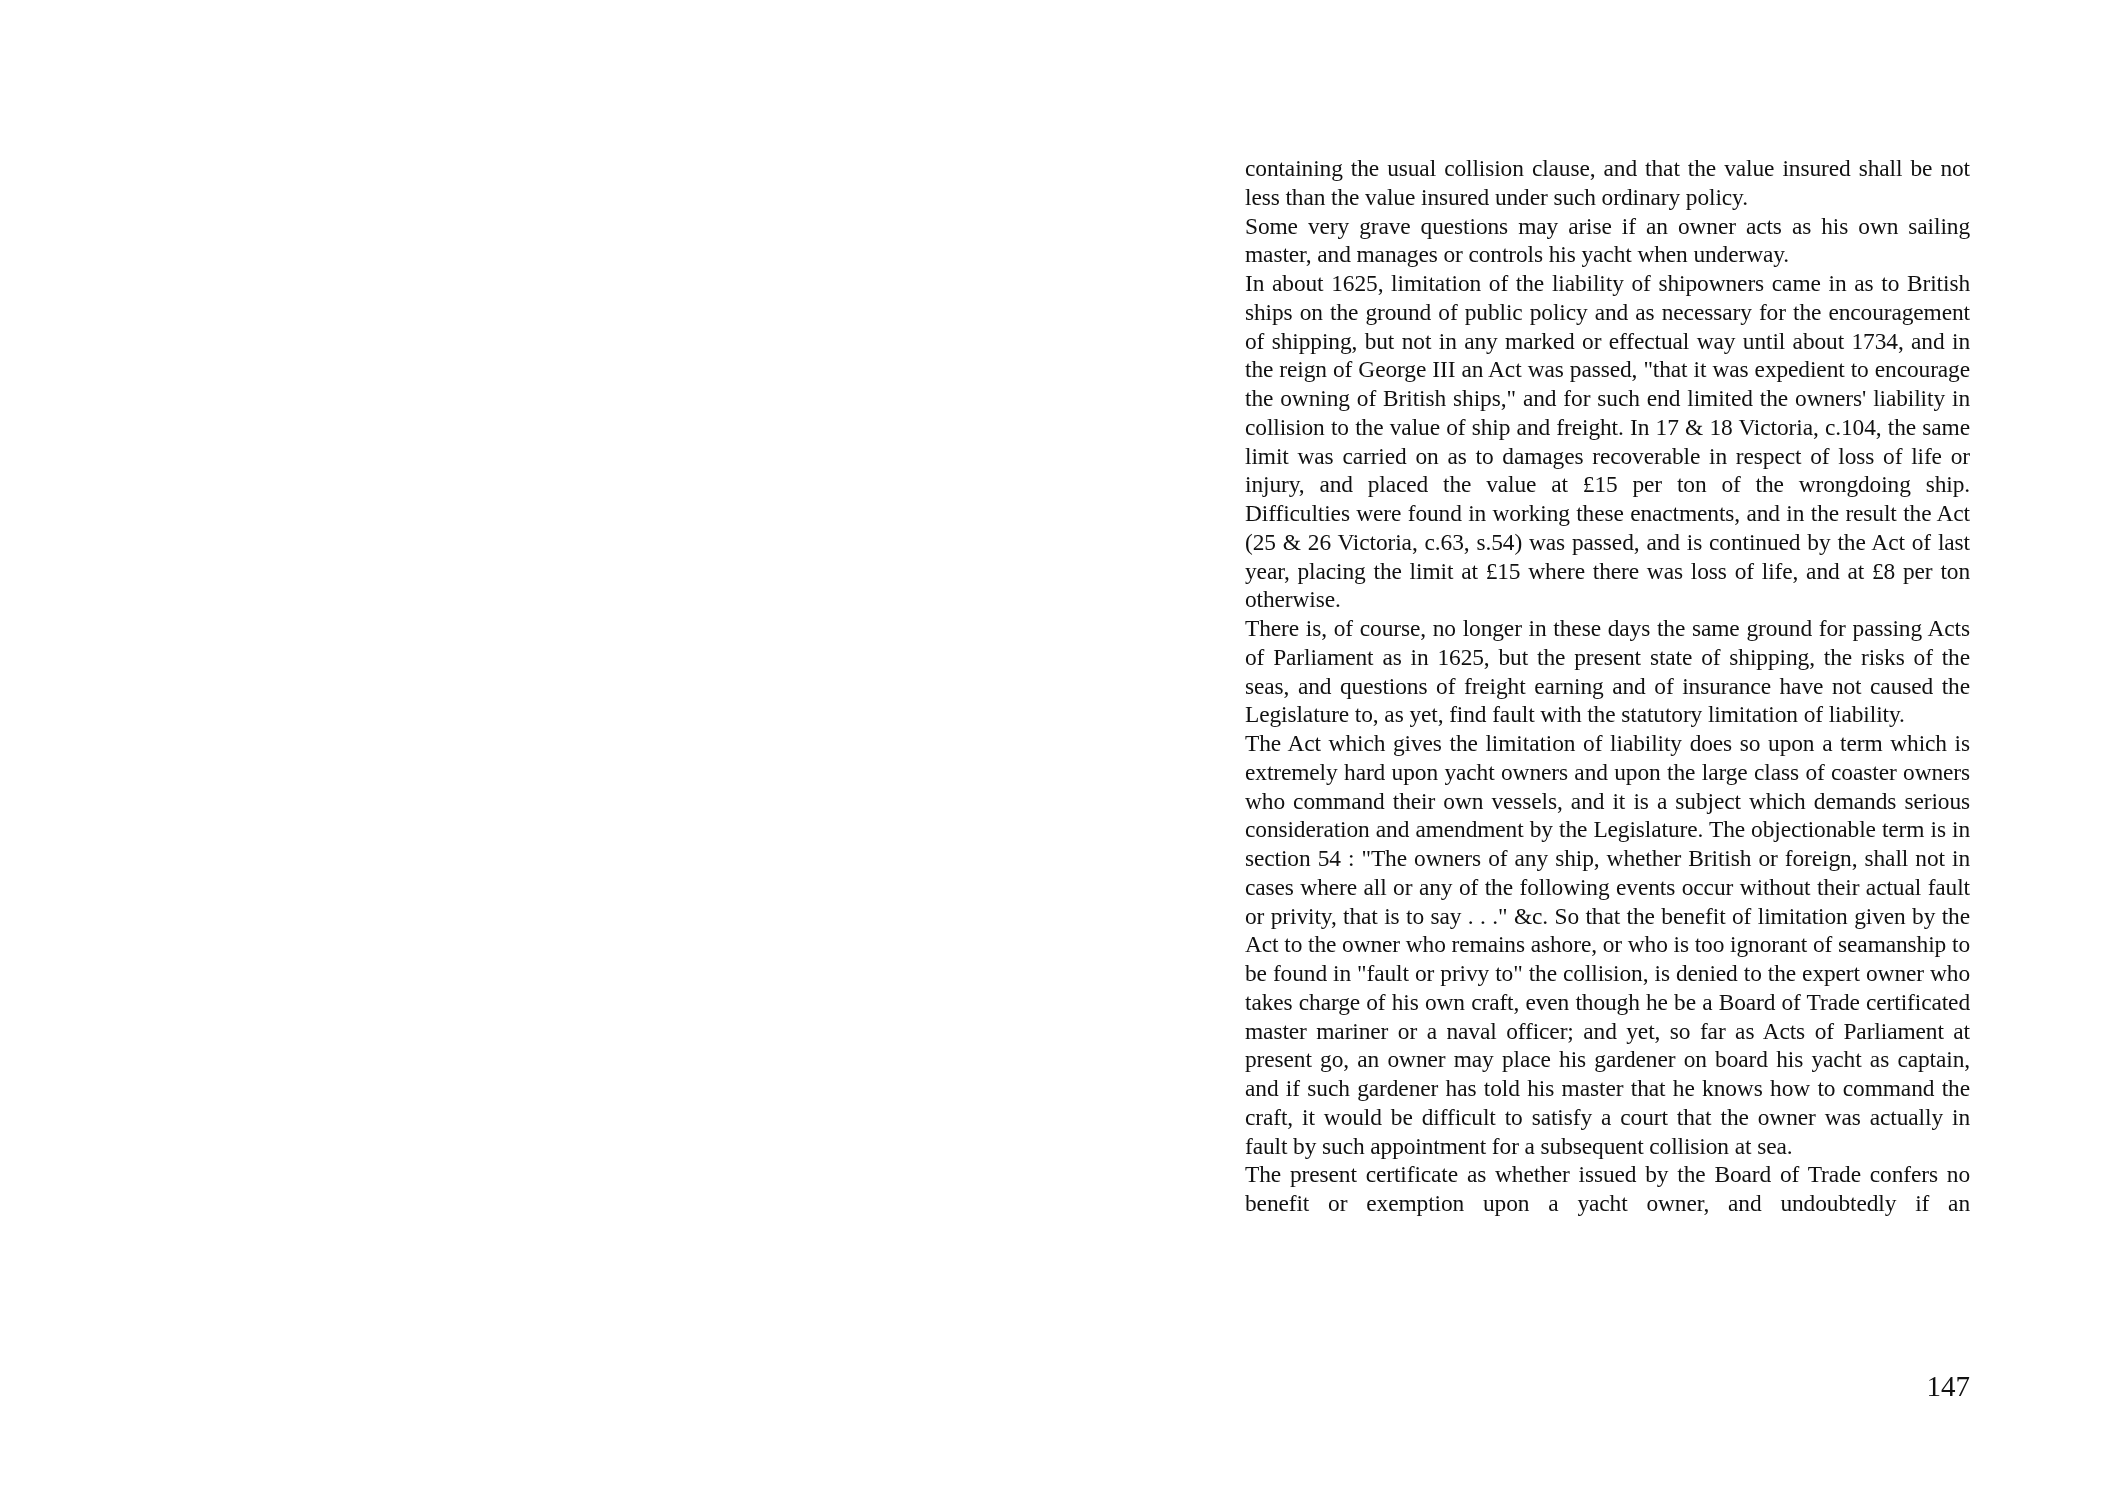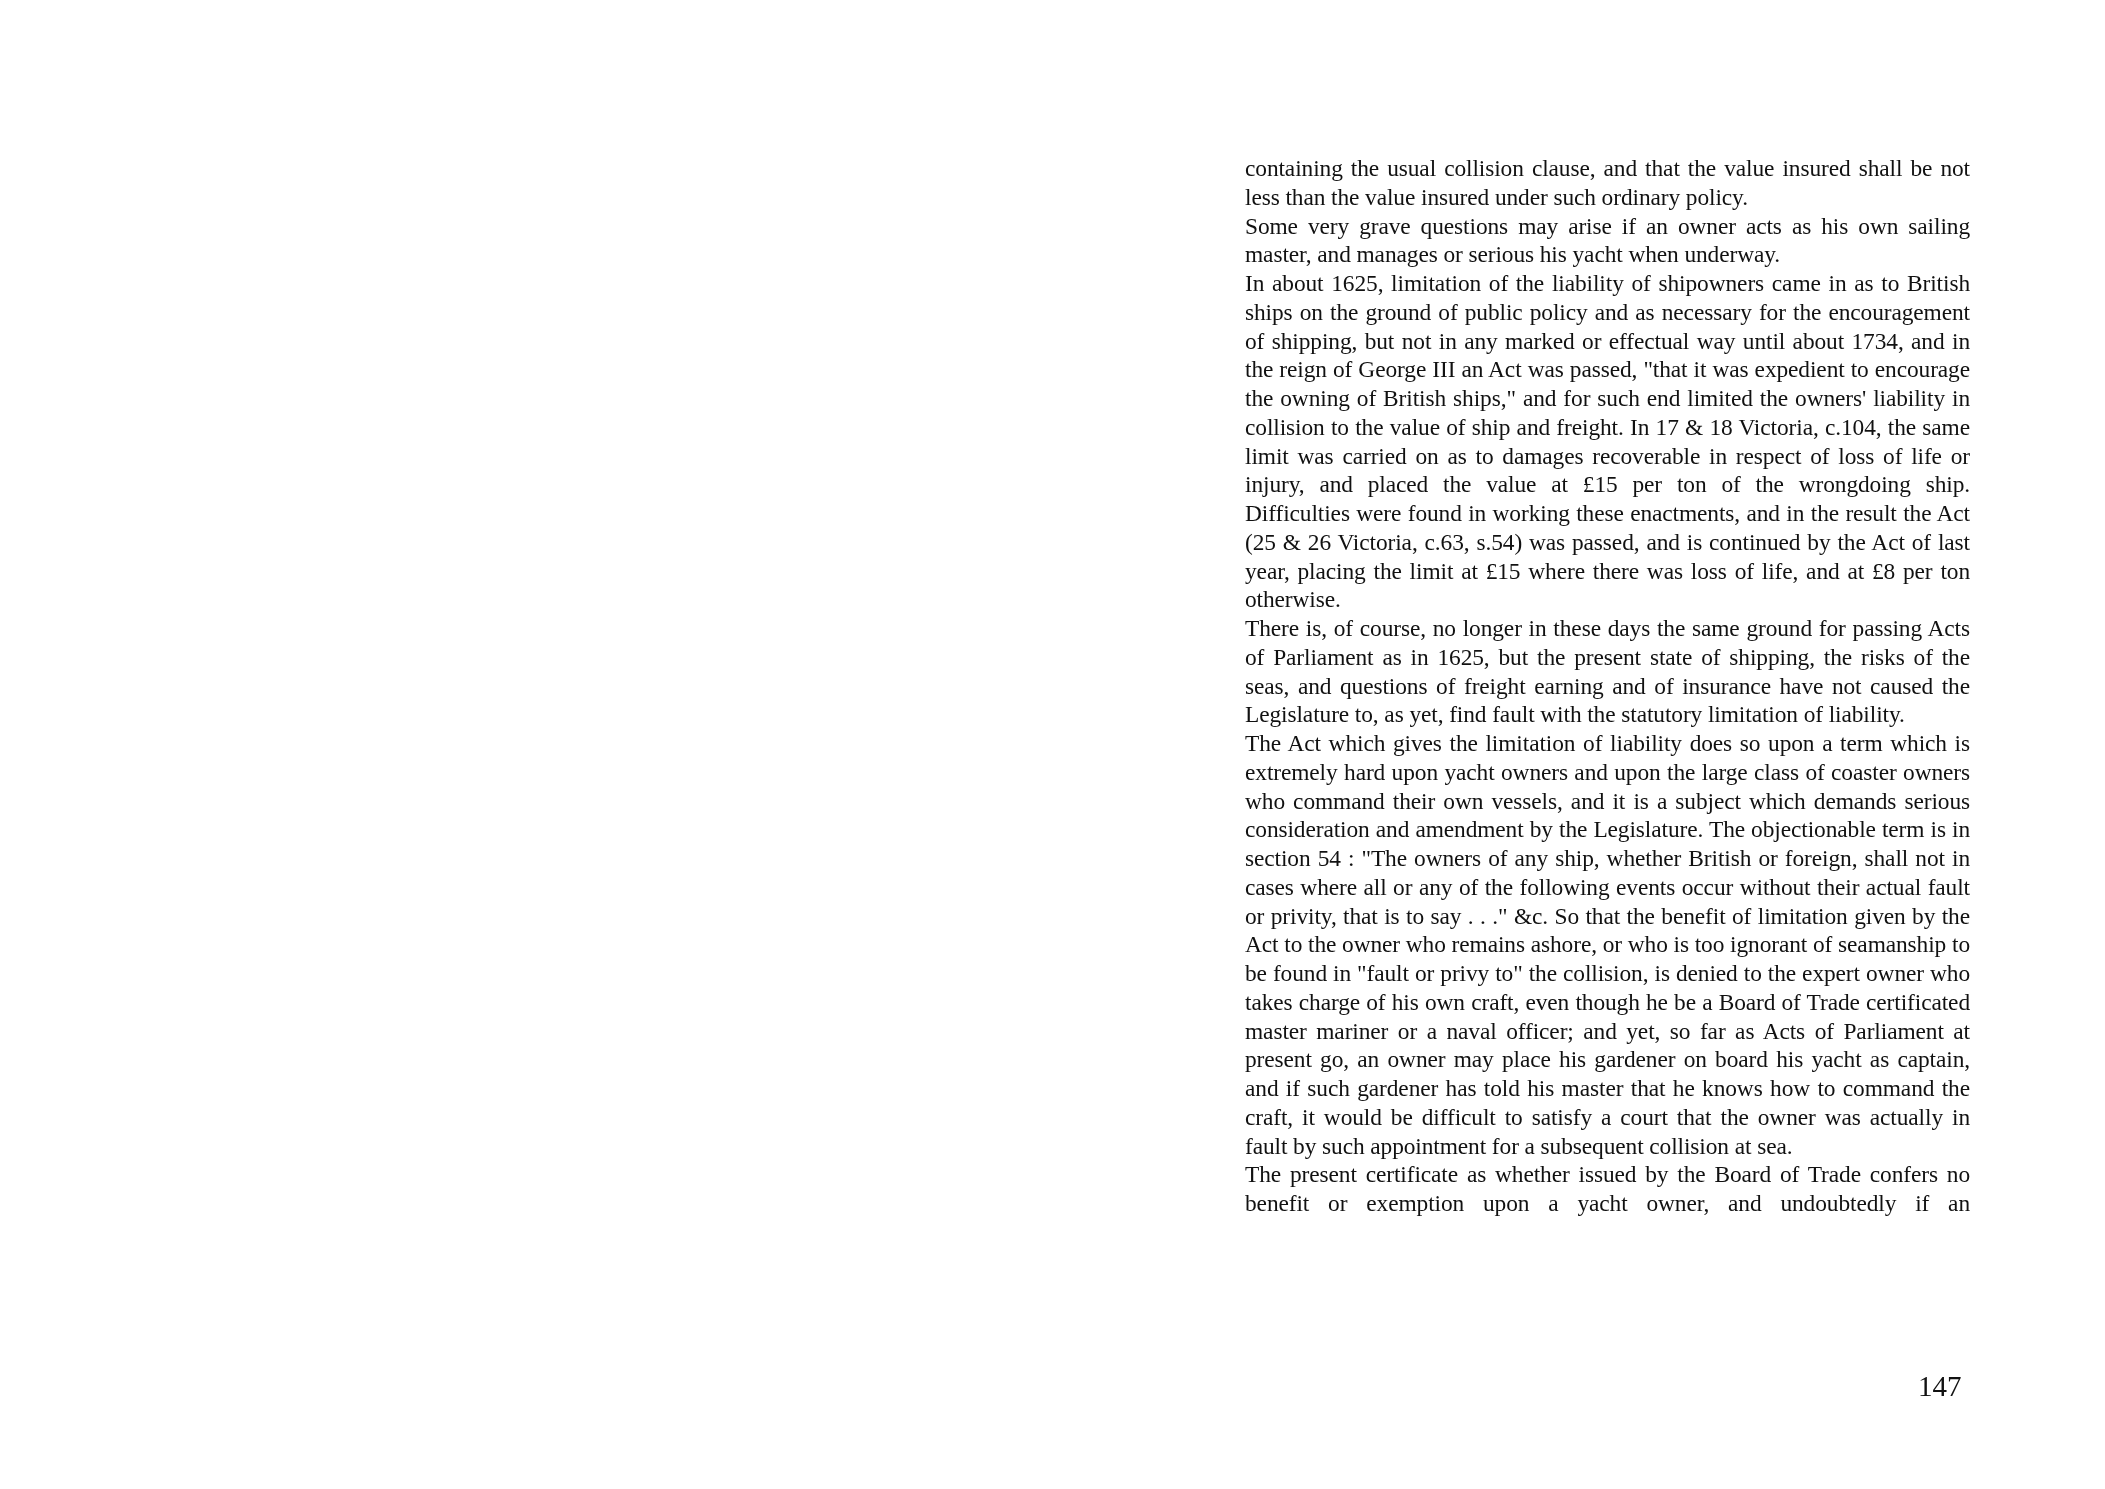--- a/index.html
+++ b/index.html
@@ -45,35 +45,35 @@
       text-align-last: left;
       hyphens: none;
       letter-spacing: -0.1px;
       word-spacing: 0px;
     }
     .page-number {
       position: absolute;
       left: 1900px;
       top: 1369px;
       width: 52px;
-      text-align: left;
+      text-align: right;
       font-size: 29px;
       line-height: 34px;
       color: #111111;
     }
   </style>
 </head>
 <body>
 
 <div class="page">
   <div class="left-page"></div>
 
   <div class="text-column">
     <p class="para">containing the usual collision clause, and that the value insured shall be not less than the value insured under such ordinary policy.</p>
-    <p class="para">Some very grave questions may arise if an owner acts as his own sailing master, and manages or serious his yacht when underway.</p>
+    <p class="para">Some very grave questions may arise if an owner acts as his own sailing master, and manages or controls his yacht when underway.</p>
     <p class="para">In about 1625, limitation of the liability of shipowners came in as to British ships on the ground of public policy and as necessary for the encouragement of shipping, but not in any marked or effectual way until about 1734, and in the reign of George III an Act was passed, "that it was expedient to encourage the owning of British ships," and for such end limited the owners' liability in collision to the value of ship and freight. In 17 &amp; 18 Victoria, c.104, the same limit was carried on as to damages recoverable in respect of loss of life or injury, and placed the value at £15 per ton of the wrongdoing ship. Difficulties were found in working these enactments, and in the result the Act (25 &amp; 26 Victoria, c.63, s.54) was passed, and is continued by the Act of last year, placing the limit at £15 where there was loss of life, and at £8 per ton otherwise.</p>
     <p class="para">There is, of course, no longer in these days the same ground for passing Acts of Parliament as in 1625, but the present state of shipping, the risks of the seas, and questions of freight earning and of insurance have not caused the Legislature to, as yet, find fault with the statutory limitation of liability.</p>
     <p class="para">The Act which gives the limitation of liability does so upon a term which is extremely hard upon yacht owners and upon the large class of coaster owners who command their own vessels, and it is a subject which demands serious consideration and amendment by the Legislature. The objectionable term is in section 54 : "The owners of any ship, whether British or foreign, shall not in cases where all or any of the following events occur without their actual fault or privity, that is to say . . ." &amp;c. So that the benefit of limitation given by the Act to the owner who remains ashore, or who is too ignorant of seamanship to be found in "fault or privy to" the collision, is denied to the expert owner who takes charge of his own craft, even though he be a Board of Trade certificated master mariner or a naval officer; and yet, so far as Acts of Parliament at present go, an owner may place his gardener on board his yacht as captain, and if such gardener has told his master that he knows how to command the craft, it would be difficult to satisfy a court that the owner was actually in fault by such appointment for a subsequent collision at sea.</p>
     <p class="para" style="text-align-last: justify;">The present certificate as whether issued by the Board of Trade confers no benefit or exemption upon a yacht owner, and undoubtedly if an</p>
   </div>
 
   <div class="page-number">147</div>
 </div>
 
 </body></html>

